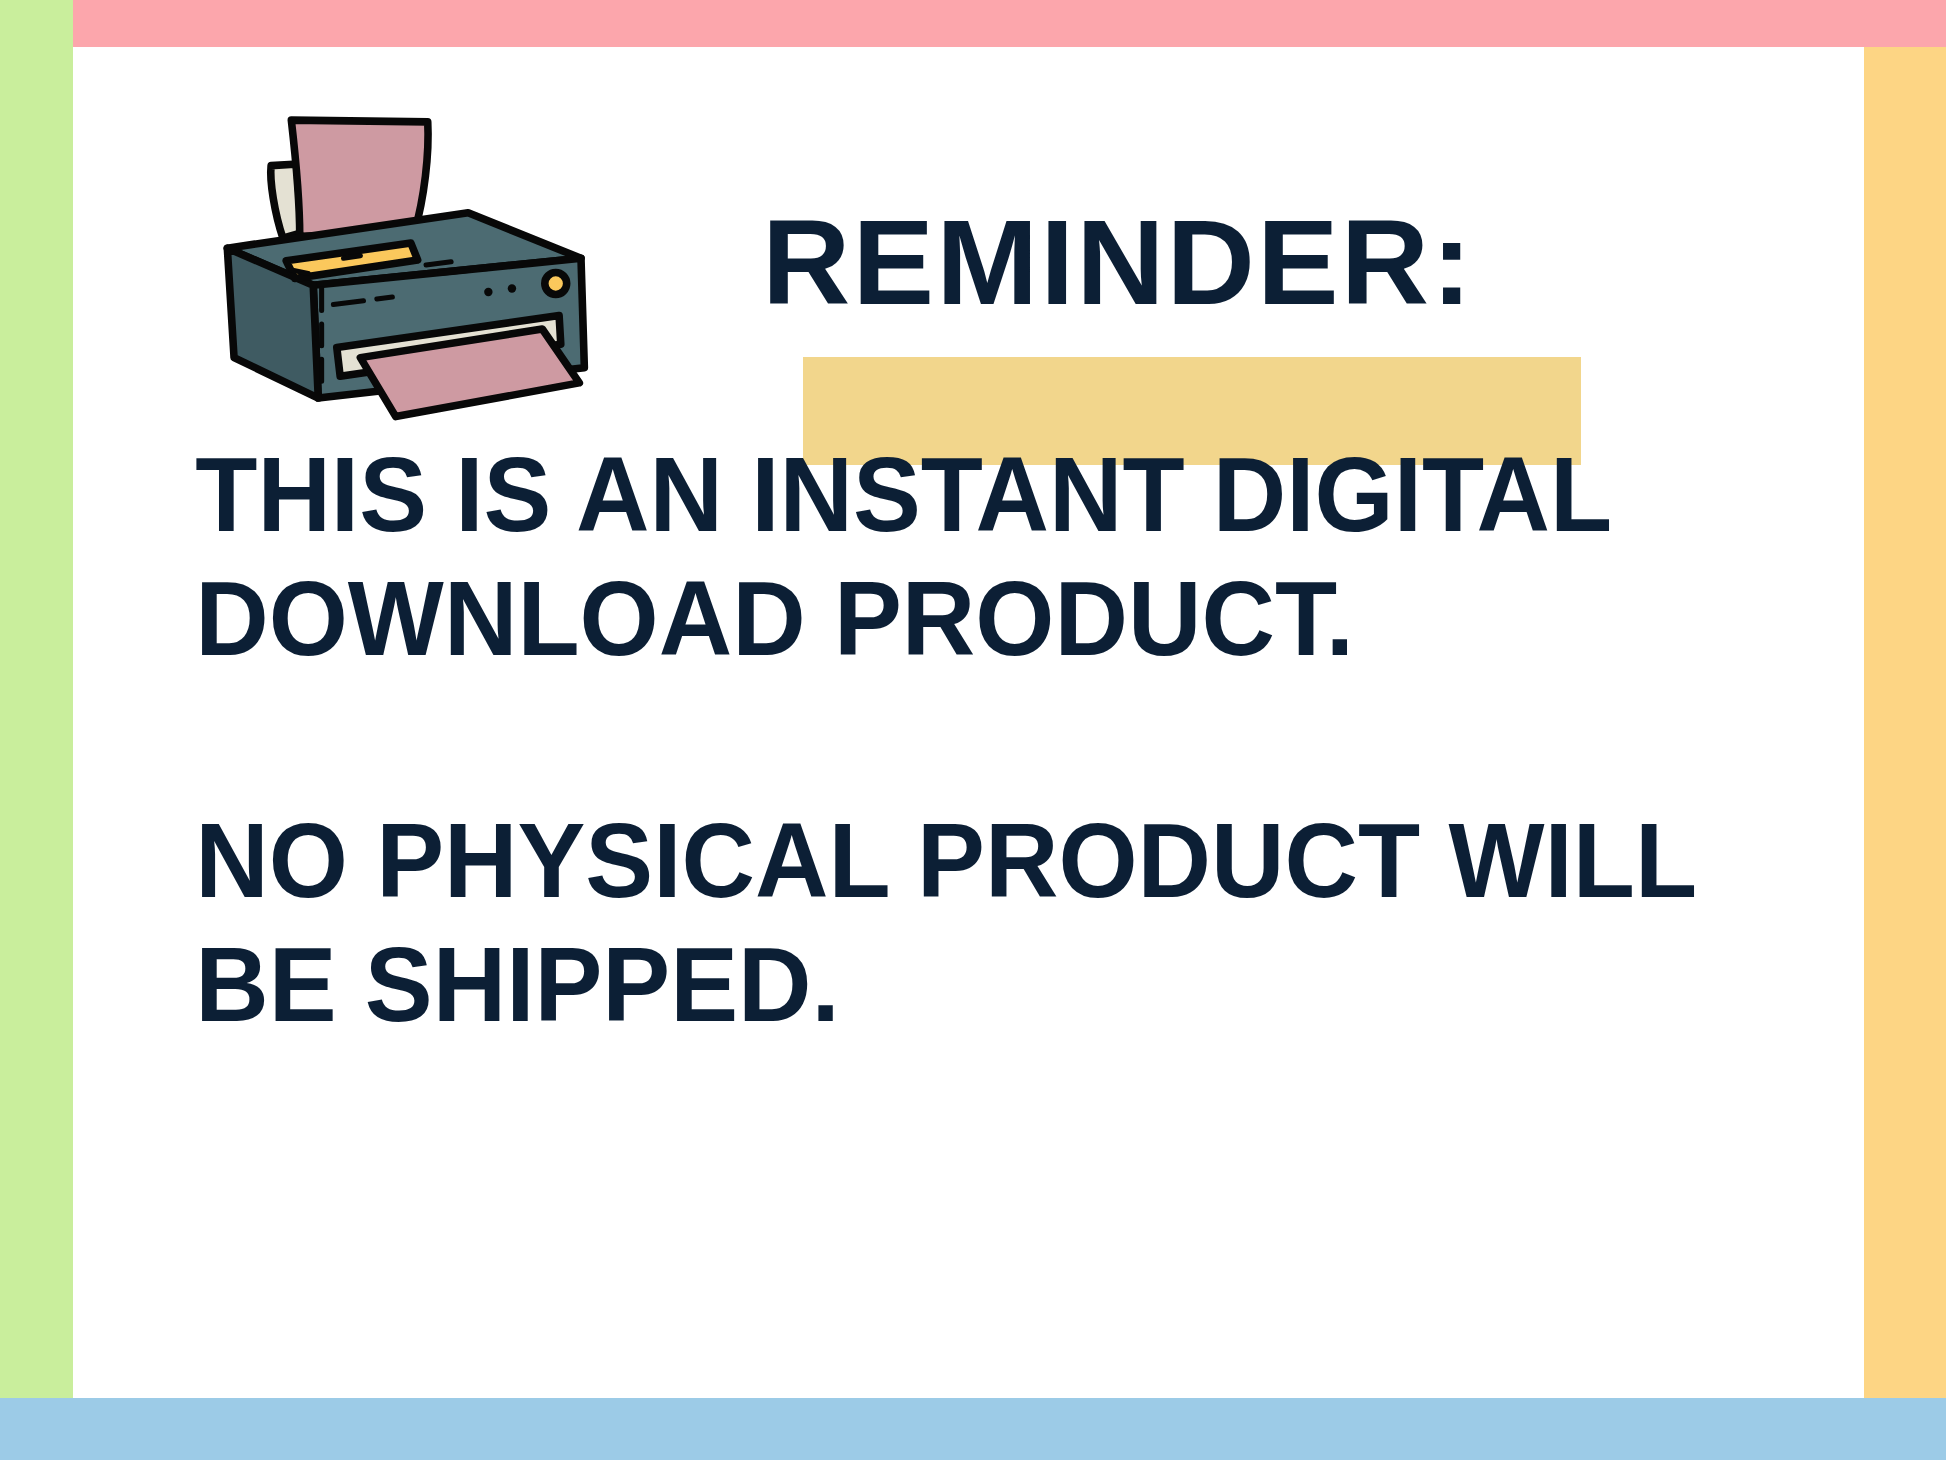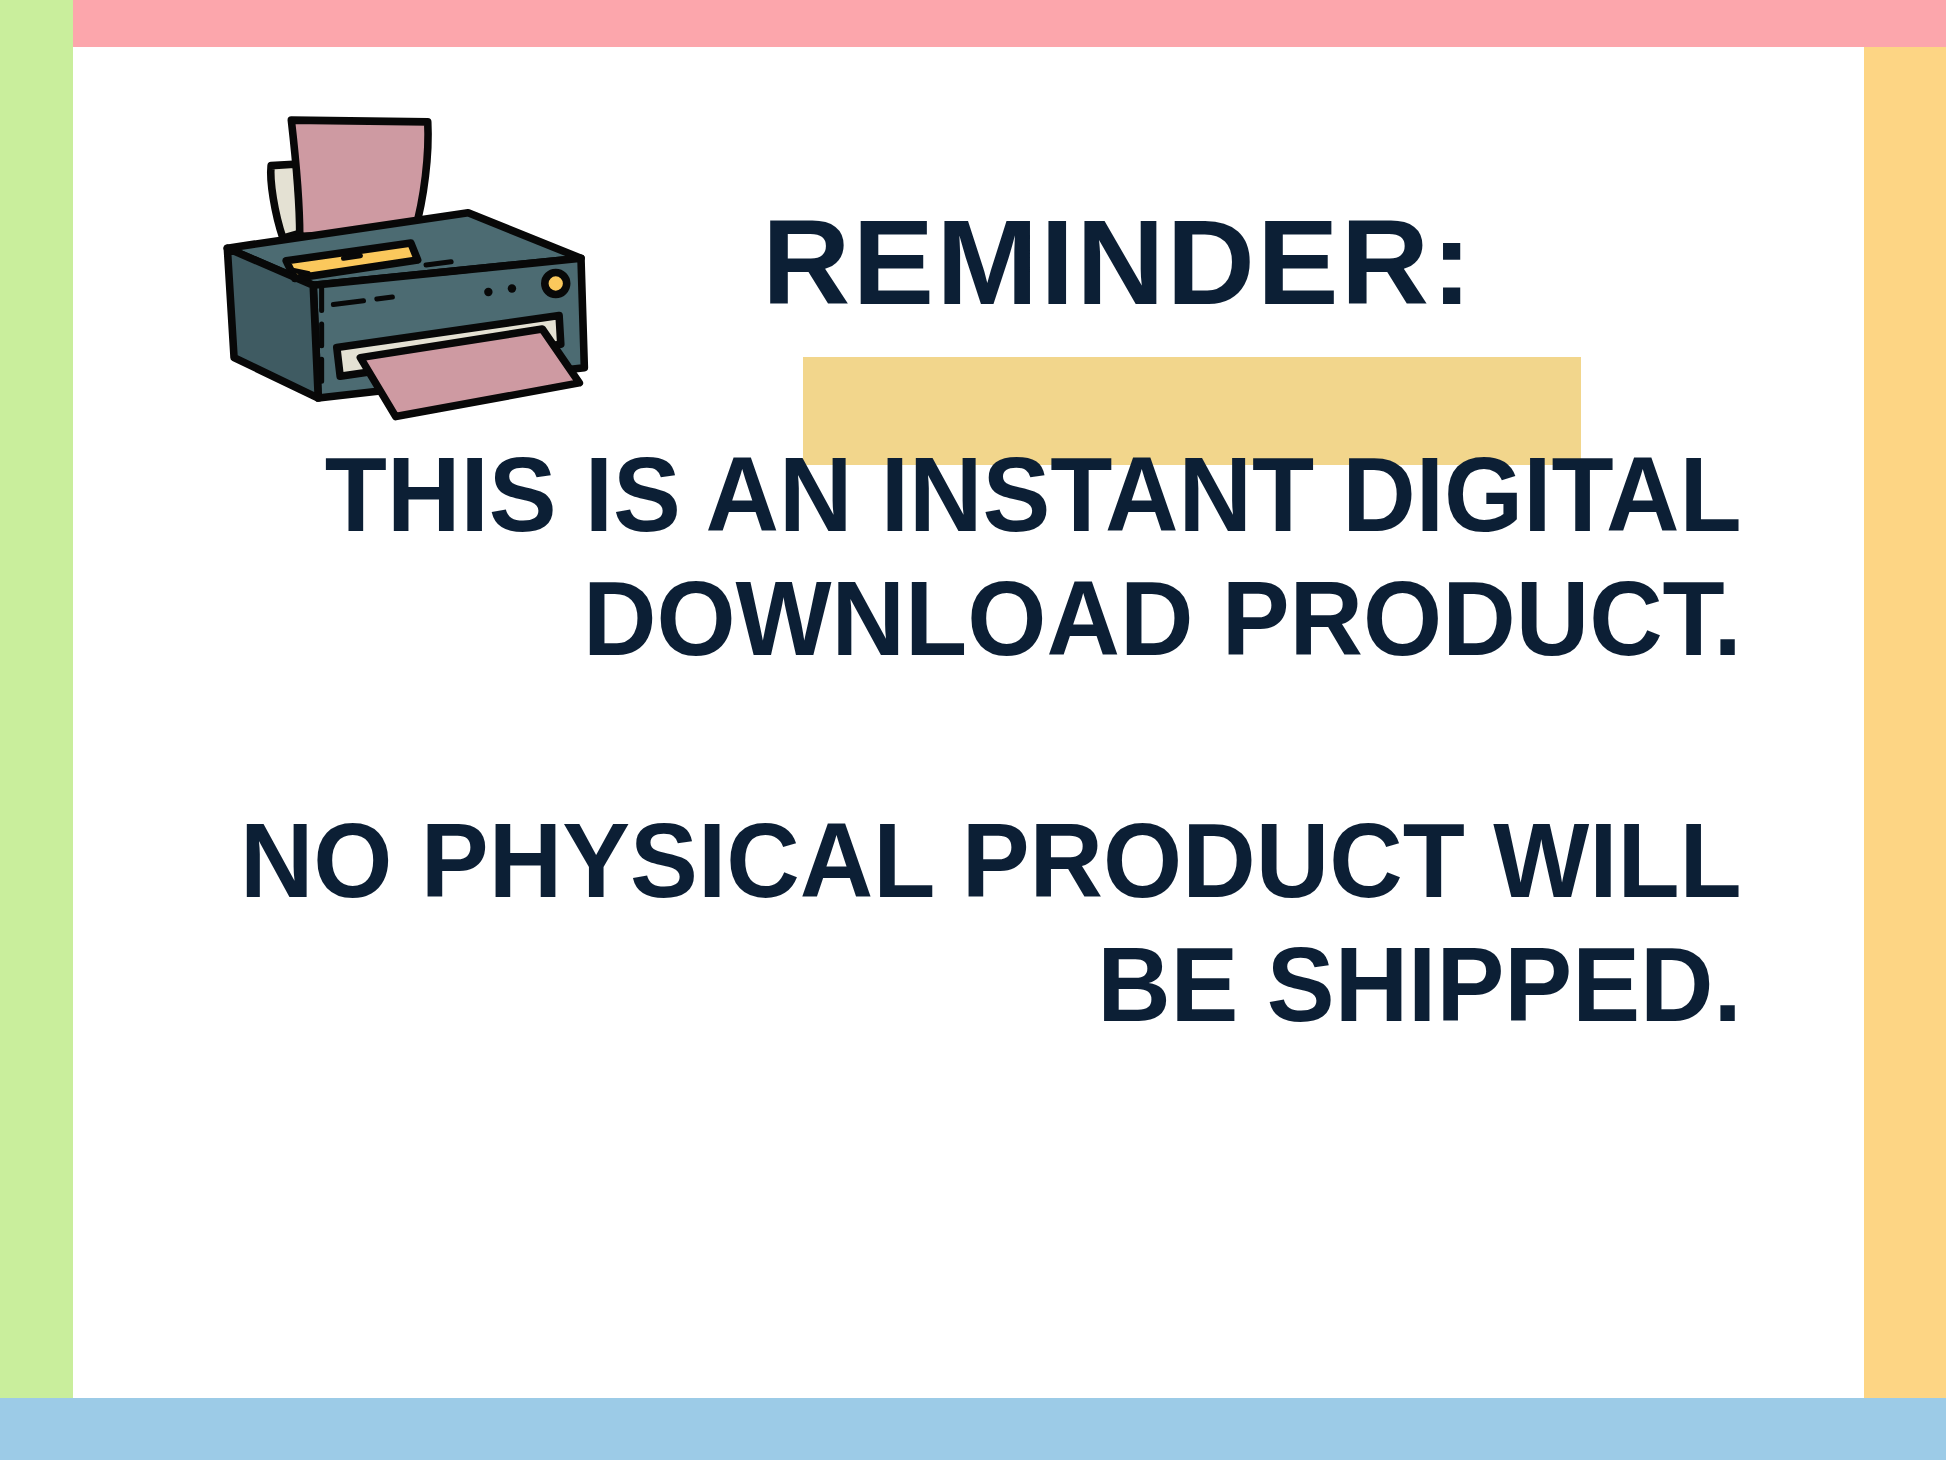--- a/index.html
+++ b/index.html
@@ -70,21 +70,21 @@
     letter-spacing:2px;
     transform:scaleX(1.02);
     transform-origin:center top;
     white-space:nowrap;
   }
   
   .body-copy{
     position:absolute;
     left:90px; top:385px;
     width:1611px;
-    text-align:right;
+    text-align:left;
   }
   .copy-line{
     font-family:"Liberation Sans Narrow","Liberation Sans", sans-serif;
     font-weight:bold;
     font-size:106px;
     line-height:124px;
     letter-spacing:0px;
     white-space:nowrap;
     transform:scaleX(0.96);
   }

